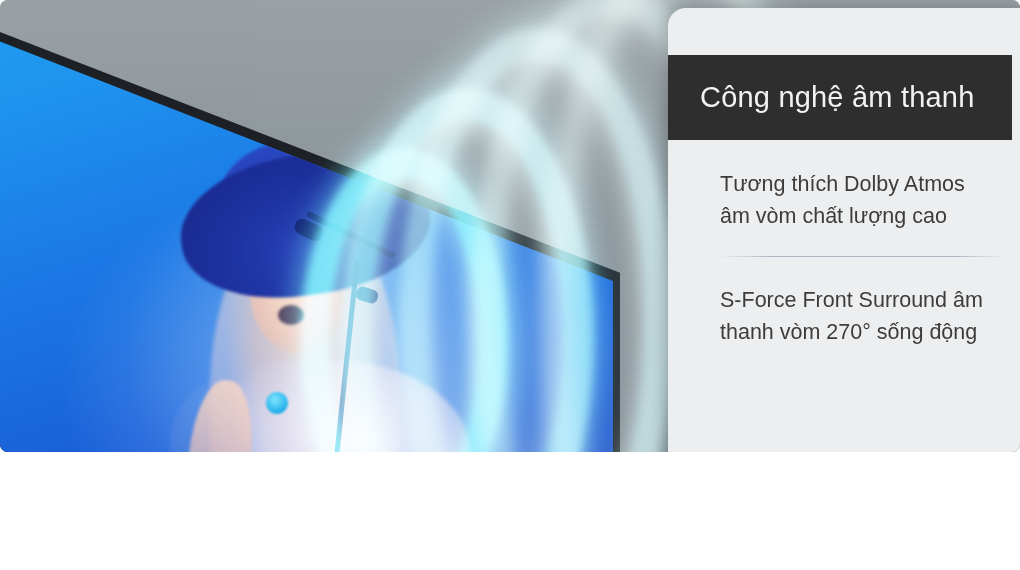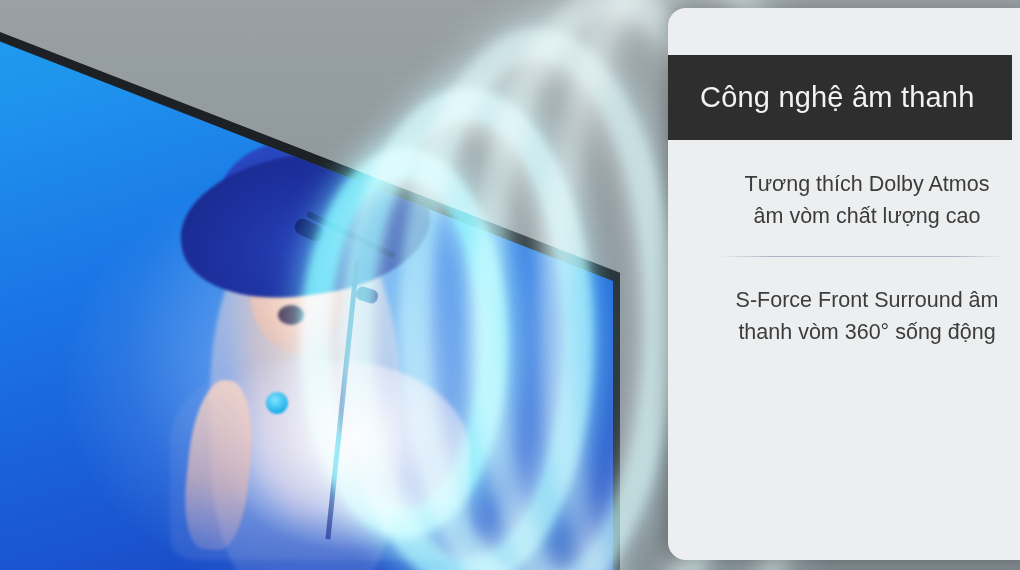--- a/index.html
+++ b/index.html
@@ -3,24 +3,25 @@
 <meta charset="utf-8">
 <style>
   html, body {
     margin: 0;
     padding: 0;
     background: #ffffff;
   }
   #stage {
     position: relative;
     width: 1020px;
-    height: 570px;
+    height: 452px;
     overflow: hidden;
     font-family: "Liberation Sans", sans-serif;
     background: #8d959a;
+    border-radius: 8px;
   }
 
   
   .scene {
     position: absolute;
     inset: 0;
     overflow: hidden;
   }
   
   .wall {
@@ -294,21 +295,20 @@
     position: absolute;
     left: 0;
     top: 132px;
     right: 0;
     bottom: 0;
     padding: 0 14px 0 52px;
   }
   .list-item {
     position: relative;
     padding: 28px 0 24px 0;
-    text-align: center;
   }
   .list-item + .list-item::before {
     content: "";
     position: absolute;
     left: 0;
     right: 8px;
     top: 0;
     height: 1px;
     background: linear-gradient(90deg, rgba(160,172,186,0) 0%, rgba(150,163,180,.75) 18%, rgba(150,163,180,.75) 82%, rgba(160,172,186,0) 100%);
   }
@@ -377,19 +377,19 @@
       <div class="list-item">
 
         <div class="list-item-text">Tương thích Dolby Atmos
 âm vòm chất lượng cao</div>
       </div>
 
 
       <div class="list-item">
 
         <div class="list-item-text">S-Force Front Surround âm
-thanh vòm 360° sống động</div>
+thanh vòm 270° sống động</div>
       </div>
 
     </div>
   </div>
 
 </div>
 
 </body></html>

